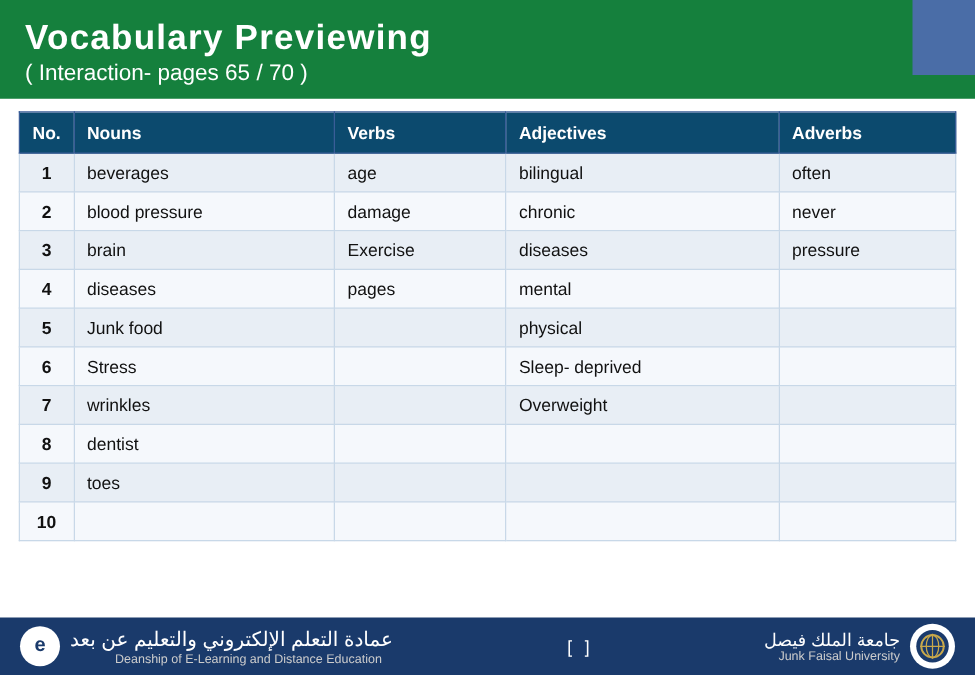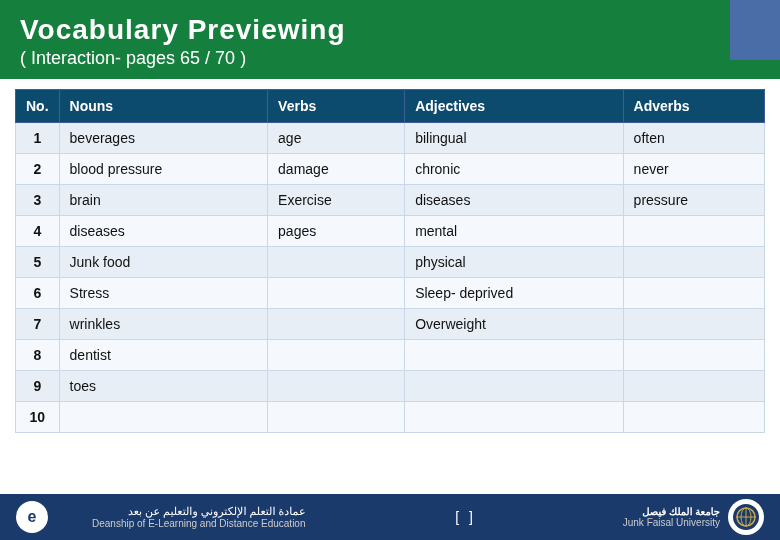--- a/index.html
+++ b/index.html
@@ -113,21 +113,21 @@
       color: #1a3a6b;
     }
 
     .footer-text-block {
       display: flex;
       flex-direction: column;
     }
 
     .footer-arabic {
       color: #fff;
-      font-size: 11px;
+      font-size: 16px;
       direction: rtl;
     }
 
     .footer-english {
       color: #ccc;
       font-size: 10px;
       padding-left: 36px;
     }
 
     .footer-brackets {
@@ -159,23 +159,22 @@
     }
 
     .footer-university {
       display: flex;
       flex-direction: column;
       align-items: flex-end;
     }
 
     .footer-univ-arabic {
       color: #fff;
-      font-size: 10px;
+      font-size: 14px;
       direction: rtl;
-      font-weight: bold;
     }
 
     .footer-univ-english {
       color: #ccc;
       font-size: 10px;
     }
   </style>
 </head>
 <body>
 

